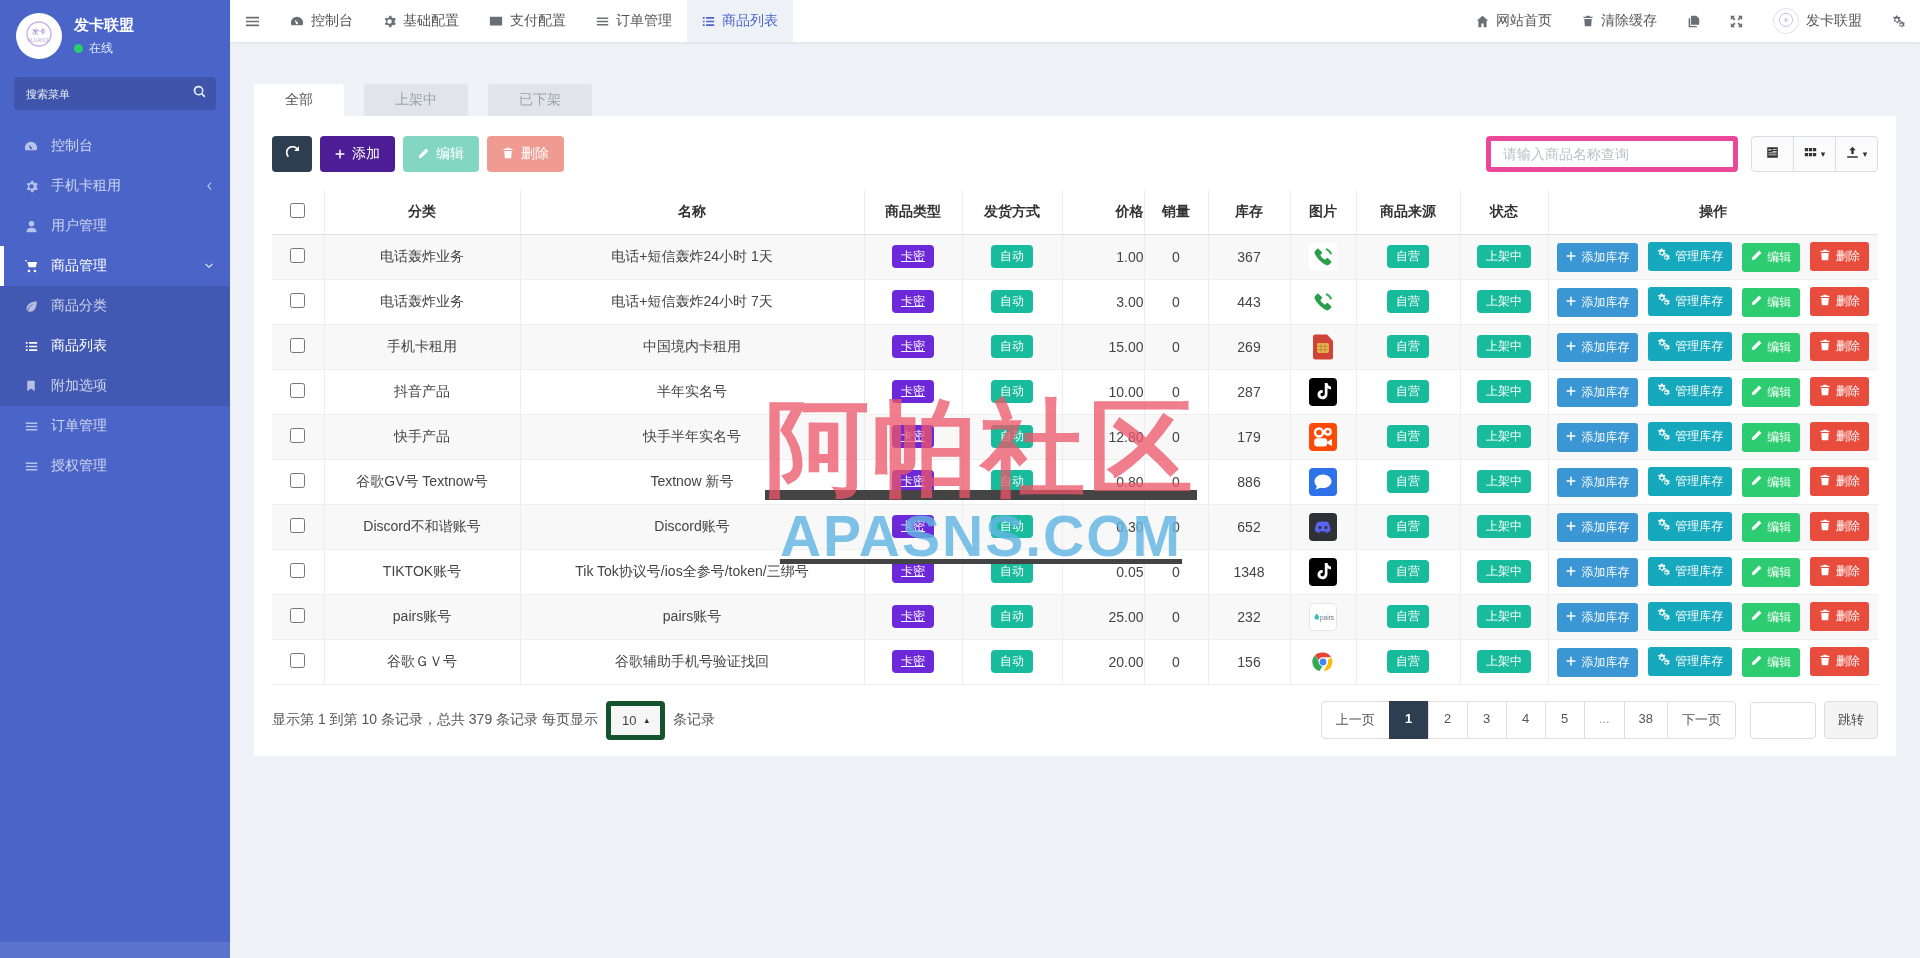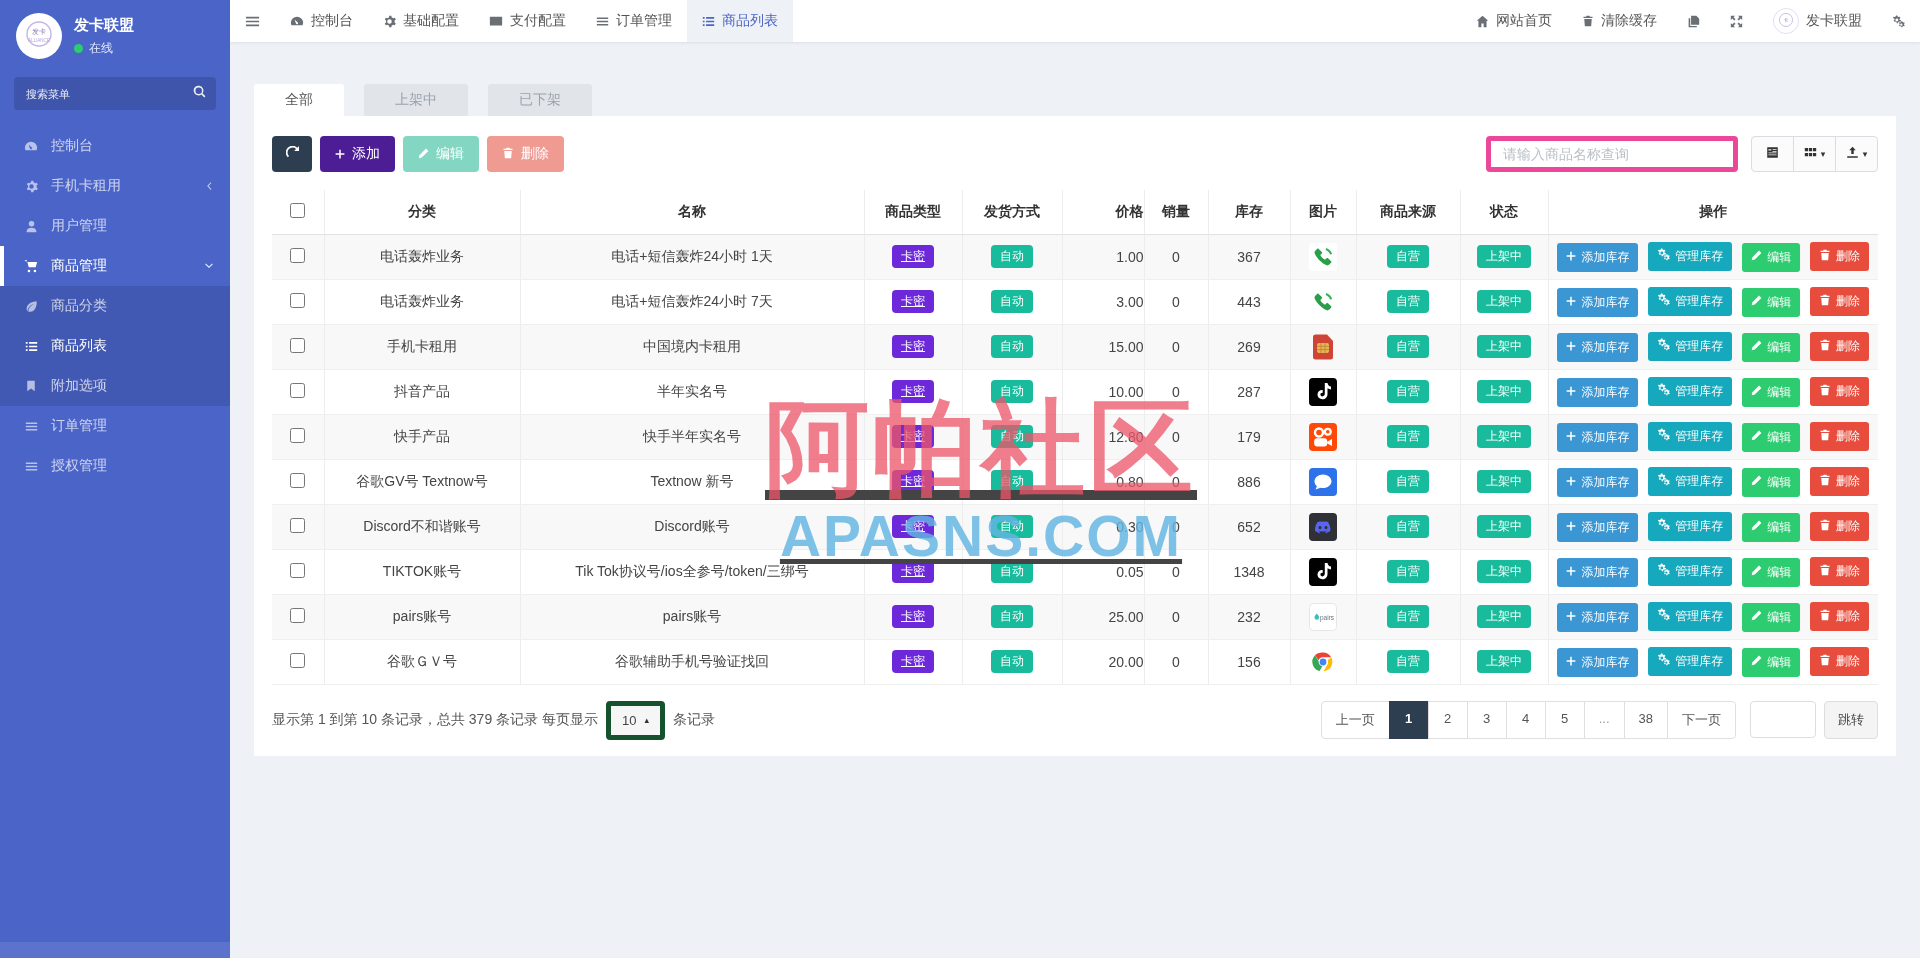--- a/index.html
+++ b/index.html
@@ -73,21 +73,21 @@
   .bg-cyan { background:#6d28d9;text-decoration:underline; } .bg-green { background:#18bc9c; }
   .prod-img { display:inline-block; width:28px; height:28px; vertical-align:middle; }
   .act { border:none; border-radius:3px; color:#fff; font-size:12px; padding:6px 9px; margin:0 3px; display:inline-flex; align-items:center; gap:5px; cursor:pointer; font-family:inherit; }
   .a-blue { background:#3b97d3; } .a-cyan { background:#16a8bc; }
   .a-green { background:#2ecc71; } .a-red { background:#e74c3c; }
   input[type=checkbox] { width:15px; height:15px; cursor:pointer; }
 
   
   .tfoot { display:flex; align-items:center; margin-top:16px; color:#555; }
   .perpage { display:inline-flex; align-items:center; gap:8px; border:5px solid #14532d; background:#f6f6f6; border-radius:4px; padding:7px 11px; margin:0 8px; font-size:13px; color:#444; cursor:pointer; }
-  .pager { margin-left:auto; display:flex; align-items:flex-start; }
+  .pager { margin-left:auto; display:flex; align-items:flex-end; }
   .pg { min-width:40px; padding:9px 14px; border:1px solid #dfdfdf; background:#fff; margin-left:-1px; font-size:13px; color:#555; text-align:center; cursor:pointer; }
   .pg:first-child { border-radius:4px 0 0 4px; }
   .pg:last-child { border-radius:0 4px 4px 0; }
   .pg.active { background:#2c3e50; border-color:#2c3e50; color:#fff; font-weight:bold; }
   .pg.dots { color:#999; }
   .jump-in { width:66px; height:37px; border:1px solid #ddd; border-radius:4px; margin-left:14px; padding:0 8px; font-size:13px; outline:none; }
   .jump-btn { margin-left:8px; padding:9px 13px; border:1px solid #ddd; background:#f4f4f4; border-radius:4px; font-size:13px; color:#444; cursor:pointer; font-family:inherit; }
 
   
   .watermark { position:absolute; left:716px; top:396px; width:530px; text-align:center; pointer-events:none; z-index:40; line-height:1;text-decoration:underline; }

